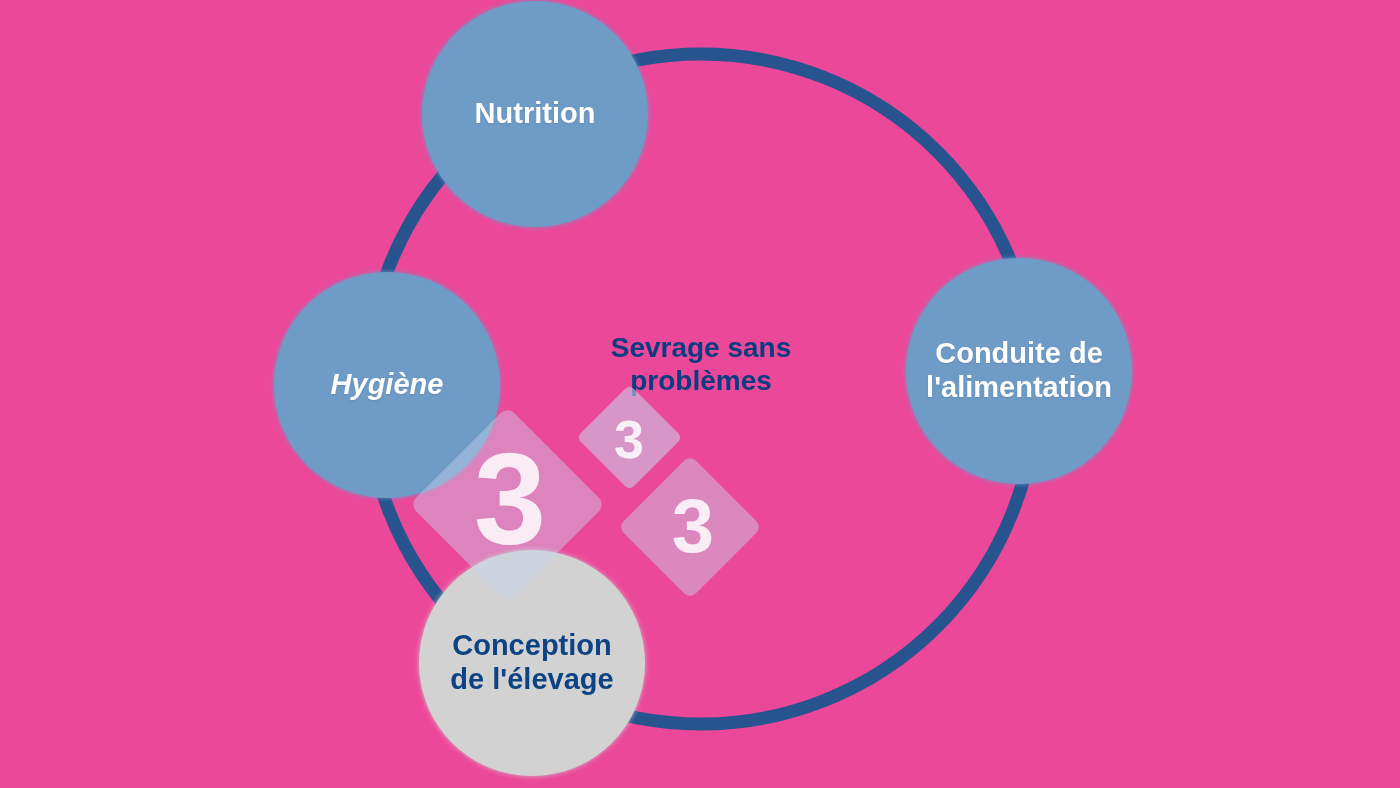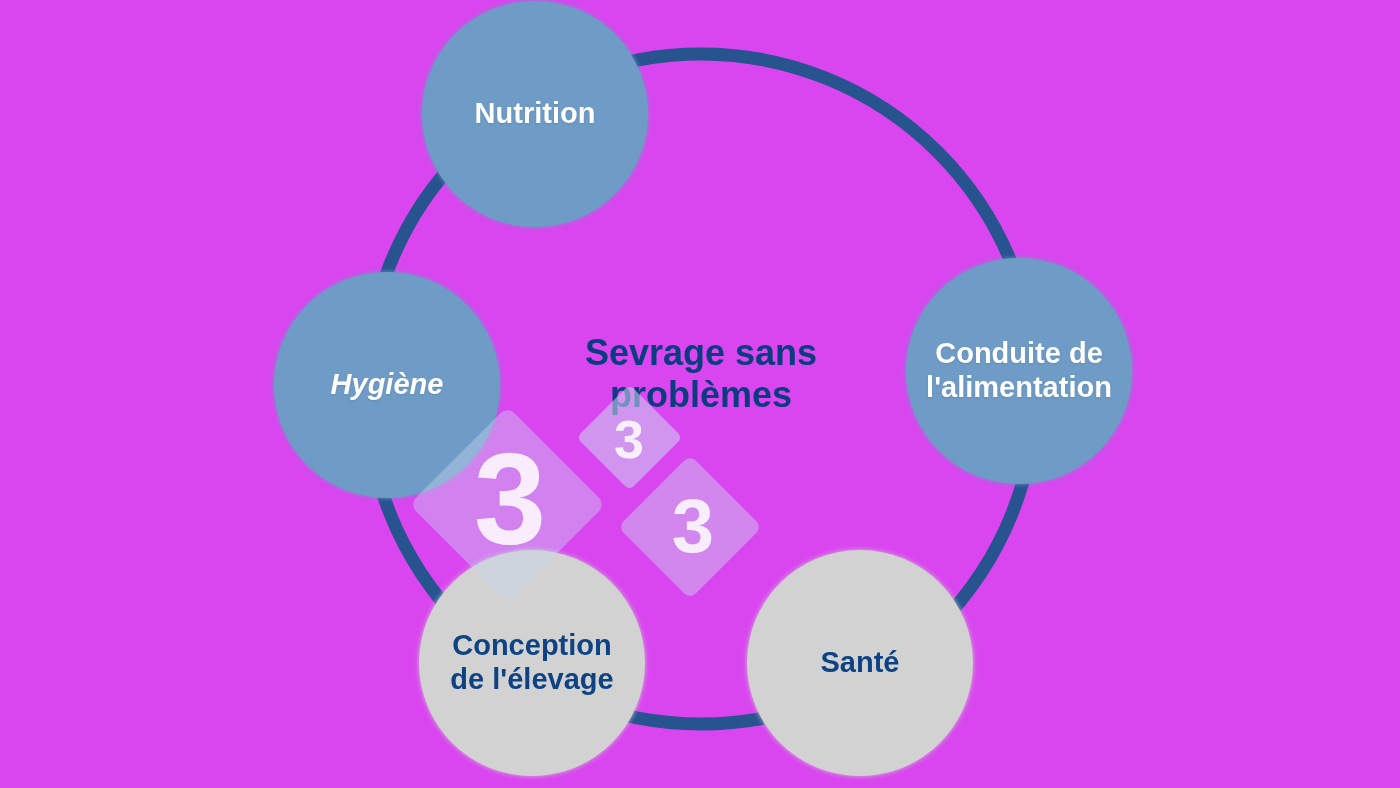--- a/index.html
+++ b/index.html
@@ -5,21 +5,21 @@
   html, body {
     margin: 0;
     padding: 0;
     background: #ffffff;
     font-family: "Liberation Sans", sans-serif;
   }
   .canvas {
     position: relative;
     width: 1400px;
     height: 788px;
-    background: #d946ef;
+    background: #ec4899;
     overflow: hidden;
   }
   .ring-svg {
     position: absolute;
     left: 0; top: 0;
     width: 1400px; height: 788px;
     z-index: 1;
   }
   .node {
     position: absolute;
@@ -61,21 +61,21 @@
   .node-conception  { left: 419px; top: 550px; }
   .node-sante       { left: 747px; top: 550px; }
 
   .center-title {
     position: absolute;
     left: 451px;
     top: 332px;
     width: 500px;
     text-align: center;
     font-weight: bold;
-    font-size: 36px;
+    font-size: 28px;
     line-height: 1.17;
     color: #0b3c80;
     white-space: pre-line;
     z-index: 3;
   }
 
   
   .watermark { position: absolute; left: 0; top: 0; width: 100%; height: 100%; z-index: 4; pointer-events: none; }
   .wm-diamond {
     position: absolute;
@@ -130,23 +130,20 @@
   <div class="node node-blue node-conduite">
     <span class="node-label">Conduite de
 l'alimentation</span>
   </div>
 
   <div class="node node-gray node-conception">
     <span class="node-label">Conception
 de l'élevage</span>
   </div>
 
-  <div class="node node-gray node-sante">
-    <span class="node-label">Santé</span>
-  </div>
 
   <div class="center-title">Sevrage sans
 problèmes</div>
 
   <div class="watermark">
     <div class="wm-diamond wm-d1"></div>
     <div class="wm-diamond wm-d2"></div>
     <div class="wm-diamond wm-d3"></div>
     <span class="wm-digit wm-t1">3</span>
     <span class="wm-digit wm-t2">3</span>

